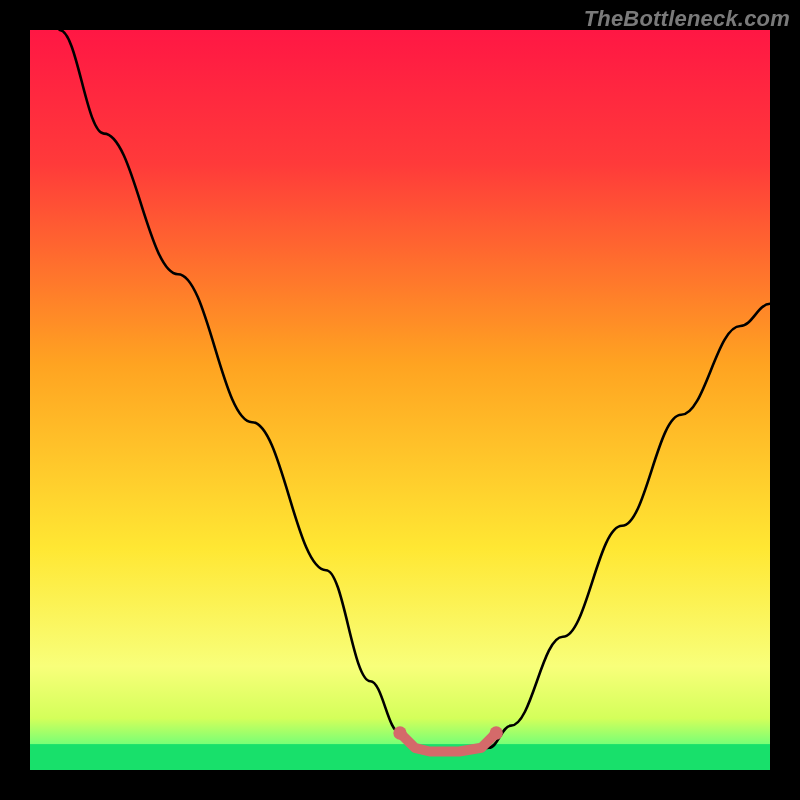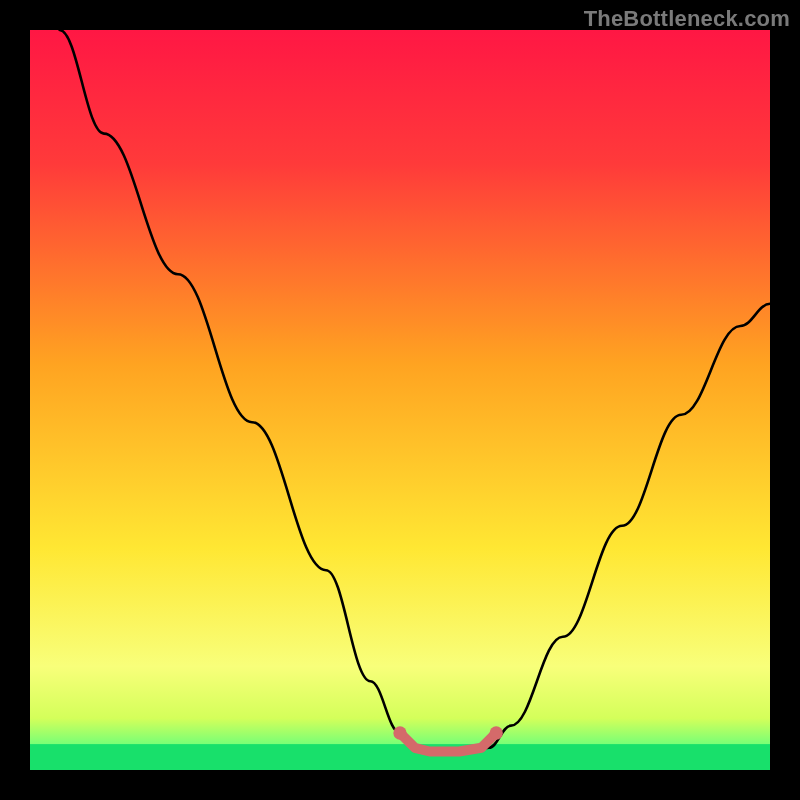--- a/index.html
+++ b/index.html
@@ -10,20 +10,21 @@
     background: #000;
     overflow: hidden;
   }
   .frame {
     position: absolute;
     left: 0;
     top: 0;
     width: 800px;
     height: 800px;
     background: #000;
+    font-style: italic;
   }
   .plot {
     position: absolute;
     left: 30px;
     top: 30px;
     width: 740px;
     height: 740px;
     overflow: hidden;
   }
   .gradient {

